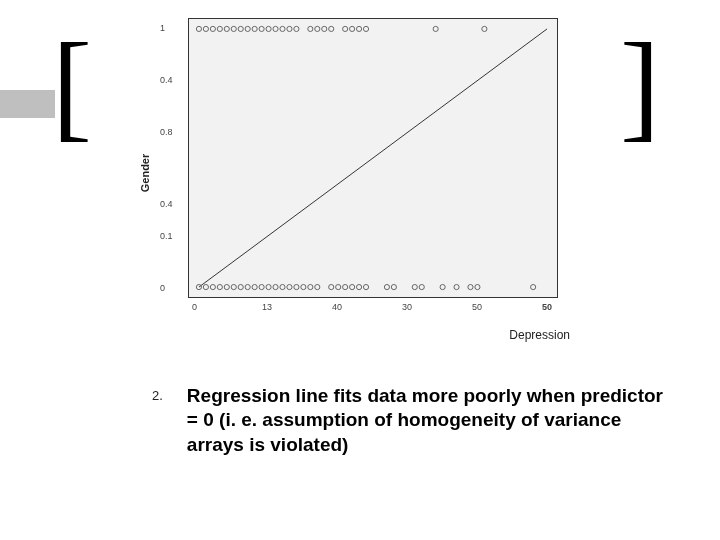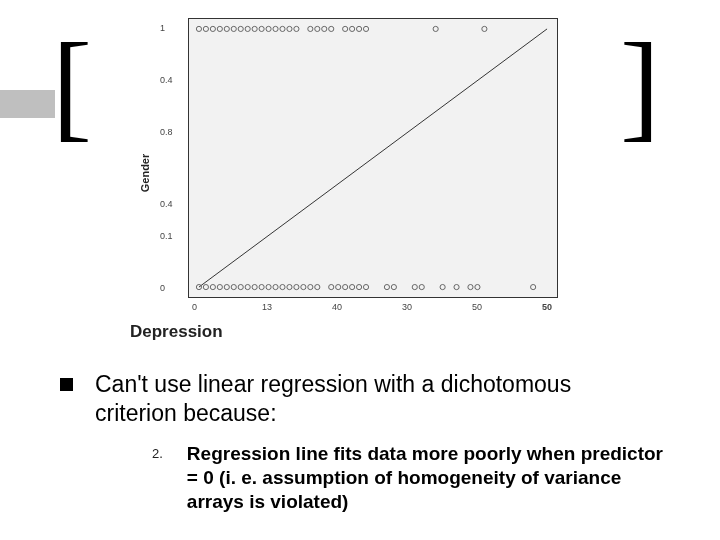--- a/index.html
+++ b/index.html
@@ -8,21 +8,21 @@
 
   
   .deco-bar { position: absolute; left: 0; top: 90px; width: 55px; height: 28px; background: #bfbfbf; }
   .bracket  { position: absolute; font-family: "Times New Roman", serif; font-size: 120px; font-weight: 300; line-height: 1; color: #000; }
   .bracket.left  { left: 52px;  top: 26px; }
   .bracket.right { left: 620px; top: 26px; }
 
   
   .chart-wrap { position: absolute; left: 130px; top: 8px; width: 440px; height: 330px; }
   .ylabel { position: absolute; left: -4px; top: 50%; transform: translateY(-50%) rotate(-90deg); transform-origin: center; font-size: 11px; font-weight: bold; color: #222; }
-  .xlabel { position: absolute; left: 0; right: 0; bottom: -4px; text-align: left; font-size: 17px; font-weight: bold; color: #222; }
+  .xlabel { position: absolute; left: 0; right: 0; bottom: -4px; text-align: right; font-size: 12px; font-weight: normal; color: #222; }
   .ytick, .xtick { position: absolute; font-size: 9px; color: #444; }
   .plot { position: absolute; left: 58px; top: 10px; width: 370px; height: 280px; background: #f2f2f2; border: 1px solid #333; }
   .plot svg { position: absolute; inset: 0; width: 100%; height: 100%; }
   .pt  { fill: none; stroke: #666; stroke-width: 1; }
   .reg { stroke: #333; stroke-width: 1; fill: none; }
 
   
   .notes { position: absolute; left: 60px; top: 370px; right: 40px; color: #000; }
   .row1  { display: flex; align-items: flex-start; gap: 22px; }
   .sq    { width: 13px; height: 13px; background: #000; margin-top: 8px; flex: 0 0 13px; }
@@ -118,22 +118,18 @@
           <circle class="pt" cx="171" cy="10" r="2.6"></circle>
           <circle class="pt" cx="178" cy="10" r="2.6"></circle>
           <circle class="pt" cx="248.00000000000003" cy="10" r="2.6"></circle>
           <circle class="pt" cx="297" cy="10" r="2.6"></circle>
         </svg>
     </div>
     <div class="xlabel">Depression</div>
   </div>
 
   <div class="notes">
-    <div class="row1">
-      <div class="sq"></div>
-      <div class="maintext">Can't use linear regression with a dichotomous criterion because:</div>
-    </div>
     <div class="row2">
       <div class="num">2.</div>
       <div class="subtext">Regression line fits data more poorly when predictor = 0 (i. e. assumption of homogeneity of variance arrays is violated)</div>
     </div>
   </div>
 </div>
 
 </body></html>

